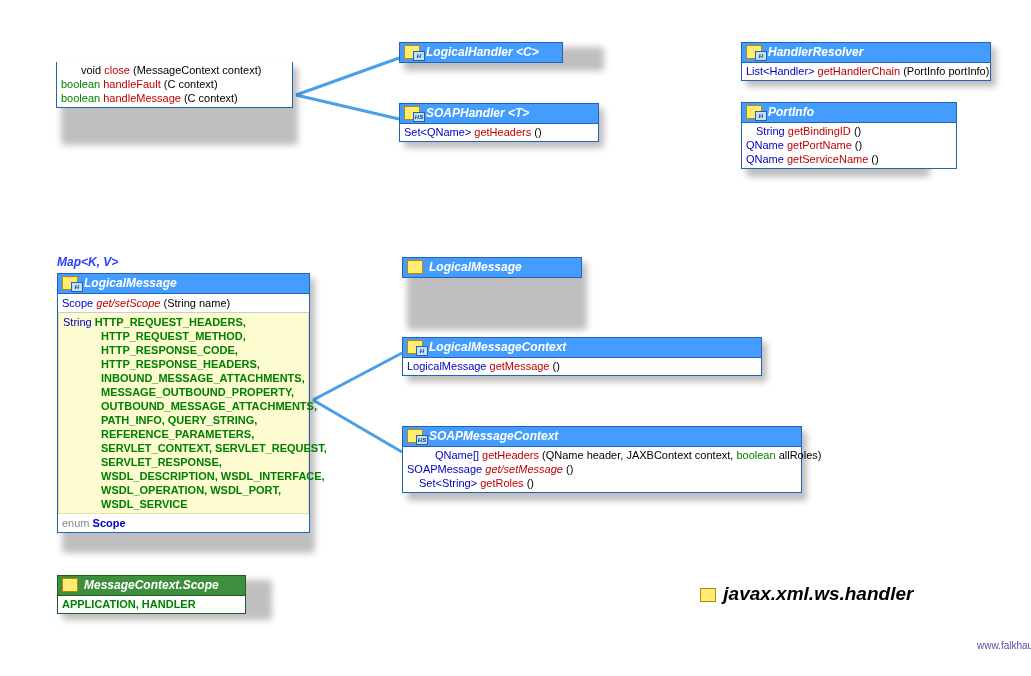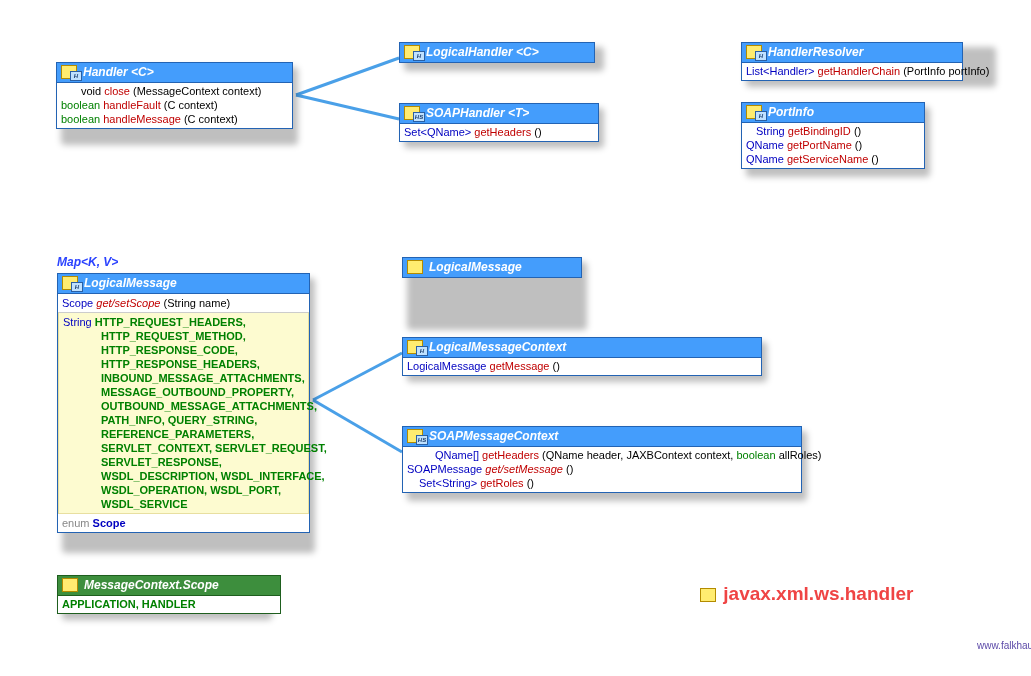--- a/index.html
+++ b/index.html
@@ -14,21 +14,21 @@
   .row{white-space:nowrap;line-height:14px}
   .t-void{color:#000}
   .t-type{color:#0000c0}
   .t-bool{color:#008000}
   .t-method{color:#c00000;}
   .t-kw{color:#000}
   .t-enum{color:#888}
   .t-const{color:#008000;font-weight:bold}
   .t-set{color:#c00000;font-style:italic}
   .sup{position:absolute;color:#2a42ff;font-weight:bold;font-style:italic;font-size:12px;}
-  .pkg{position:absolute;font-weight:bold;font-size:19px;color:#ef4444}
+  .pkg{position:absolute;font-weight:bold;font-style:italic;font-size:19px;color:#000000}
   .link{position:absolute;color:#5c4aa8;font-size:10px}
   .ybox{background:#fdfbd0;border:1px solid #e8dfa0;border-top:1px solid #ccc;padding:2px 4px}
   .icon{position:relative;width:18px;height:14px;display:inline-block}
   .icon .doc{position:absolute;left:0;top:0;width:14px;height:12px;background:#ffec70;border:1px solid #b38b00}
   .icon .badge{position:absolute;right:-3px;bottom:-2px;width:10px;height:8px;background:#bfe1ff;border:1px solid #2a5fa3;font-size:6px;line-height:8px;text-align:center;color:#1a3d6e;font-family:Arial}
   svg.lines{position:absolute;left:0;top:0;pointer-events:none}
 </style>
 </head>
 <body>
 
@@ -38,36 +38,29 @@
     <g stroke="#4aa0e8" stroke-width="3" fill="none">
       <line x1="296" y1="95" x2="399" y2="58"></line>
       <line x1="296" y1="95" x2="399" y2="119"></line>
       <line x1="313" y1="400" x2="402" y2="353"></line>
       <line x1="313" y1="400" x2="402" y2="452"></line>
     </g>
   </svg>
 
   <div class="shadow" style="left:61px;top:67px;width:237px;height:78px"></div>
   <div class="box" style="left:56px;top:62px;width:237px">
-    <div class="hdr">
-      <span class="icon">
-          <span class="doc"></span>
-          <span class="badge">H</span>
-        </span>
-      <span class="htxt"><span>Handler</span> <span class="gen">&lt;C&gt;</span></span>
-    </div>
     <div class="body">
       <div class="row" style="padding-left:20px"><span class="t-void">void</span> <span class="t-method">close</span> <span class="t-kw">(MessageContext context)</span></div>
       <div class="row"><span class="t-bool">boolean</span> <span class="t-method">handleFault</span> <span class="t-kw">(C context)</span></div>
       <div class="row"><span class="t-bool">boolean</span> <span class="t-method">handleMessage</span> <span class="t-kw">(C context)</span></div>
     </div>
   </div>
 
   <div class="shadow" style="left:404px;top:47px;width:200px;height:24px"></div>
-  <div class="box" style="left:399px;top:42px;width:196px">
+  <div class="box" style="left:399px;top:42px;width:164px">
     <div class="hdr">
       <span class="icon">
           <span class="doc"></span>
           <span class="badge">H</span>
         </span>
       <span class="htxt"><span>LogicalHandler</span> <span class="gen">&lt;C&gt;</span></span>
     </div>
   </div>
 
   <div class="shadow" style="left:404px;top:108px;width:200px;height:40px"></div>
@@ -78,35 +71,35 @@
           <span class="badge">HS</span>
         </span>
       <span class="htxt"><span>SOAPHandler</span> <span class="gen">&lt;T&gt;</span></span>
     </div>
     <div class="body">
       <div class="row"><span class="t-type">Set&lt;QName&gt;</span> <span class="t-method">getHeaders</span> <span class="t-kw">()</span></div>
     </div>
   </div>
 
   <div class="shadow" style="left:746px;top:47px;width:250px;height:40px"></div>
-  <div class="box" style="left:741px;top:42px;width:222px">
+  <div class="box" style="left:741px;top:42px;width:250px">
     <div class="hdr">
       <span class="icon">
           <span class="doc"></span>
           <span class="badge">H</span>
         </span>
       <span class="htxt">HandlerResolver</span>
     </div>
     <div class="body">
       <div class="row"><span class="t-type">List&lt;Handler&gt;</span> <span class="t-method">getHandlerChain</span> <span class="t-kw">(PortInfo portInfo)</span></div>
     </div>
   </div>
 
   <div class="shadow" style="left:746px;top:107px;width:184px;height:70px"></div>
-  <div class="box" style="left:741px;top:102px;width:184px">
+  <div class="box" style="left:741px;top:102px;width:216px">
     <div class="hdr">
       <span class="icon">
           <span class="doc"></span>
           <span class="badge">H</span>
         </span>
       <span class="htxt">PortInfo</span>
     </div>
     <div class="body">
       <div class="row" style="padding-left:10px"><span class="t-type">String</span> <span class="t-method">getBindingID</span> <span class="t-kw">()</span></div>
       <div class="row"><span class="t-type">QName</span> <span class="t-method">getPortName</span> <span class="t-kw">()</span></div>
@@ -181,21 +174,21 @@
       <span class="htxt">SOAPMessageContext</span>
     </div>
     <div class="body">
       <div class="row" style="padding-left:28px"><span class="t-type">QName[]</span> <span class="t-method">getHeaders</span> <span class="t-kw" id="smc-r0">(QName header, JAXBContext context, <span class="t-bool">boolean</span> allRoles)</span></div>
       <div class="row"><span class="t-type">SOAPMessage</span> <span class="t-set">get/setMessage</span> <span class="t-kw">()</span></div>
       <div class="row" style="padding-left:12px"><span class="t-type">Set&lt;String&gt;</span> <span class="t-method">getRoles</span> <span class="t-kw">()</span></div>
     </div>
   </div>
 
   <div class="shadow" style="left:62px;top:580px;width:210px;height:40px"></div>
-  <div class="box" style="left:57px;top:575px;width:224px">
+  <div class="box" style="left:57px;top:575px;width:189px">
     <div class="hdr green">
       <span class="icon">
           <span class="doc"></span>
         </span>
       <span class="htxt">MessageContext.Scope</span>
     </div>
     <div class="body" style="border-color:#1e5e1e">
       <div class="row"><span class="t-const">APPLICATION, HANDLER</span></div>
     </div>
   </div>

